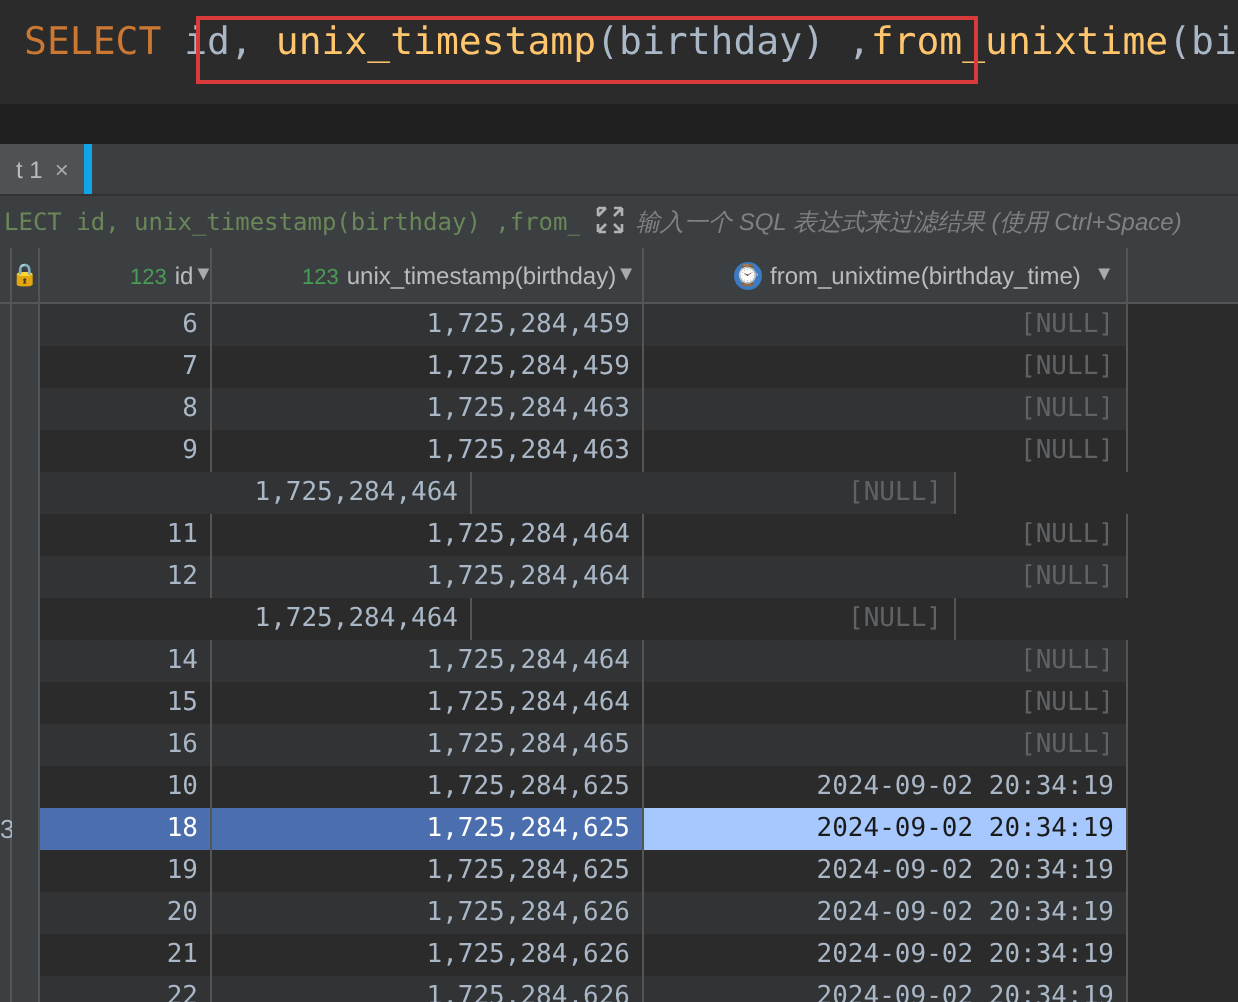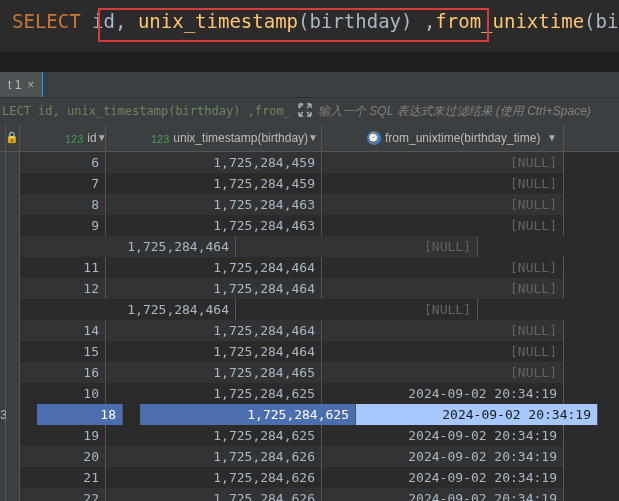--- a/index.html
+++ b/index.html
@@ -48,21 +48,21 @@
   }
   .tab {
     background: #4e5254;
     padding: 4px 8px;
     display: flex;
     align-items: center;
     gap: 6px;
     font-size: 12px;
     color: #bbbbbb;
     font-family: sans-serif;
-    border-right: 1px solid #0ea5e9;
+    border-right: 4px solid #0ea5e9;
   }
   .tab .x {
     font-size: 12px;
     color: #aaaaaa;
     cursor: pointer;
   }
   .filter-bar {
     background: #3c3f41;
     height: 26px;
     display: flex;
@@ -159,21 +159,20 @@
     padding: 0;
   }
   .cell.c-id { width: 86px; justify-content: flex-end; }
   .cell.c-ts { width: 216px; justify-content: flex-end; }
   .cell.c-ft { width: 242px; justify-content: flex-end; }
   .null { color: #606366; font-style: normal; margin-left: 18px; }
   .row.selected .cell.c-id,
   .row.selected .cell.c-ts {
     background: #4b6eaf;
     color: #ffffff;
-    margin-left: 17px;
   }
   .row.selected .cell.c-ft.active {
     background: #a6c8ff;
     color: #1a1a1a;
   }
 </style>
 </head>
 <body>
 
 <div class="sql-editor">

